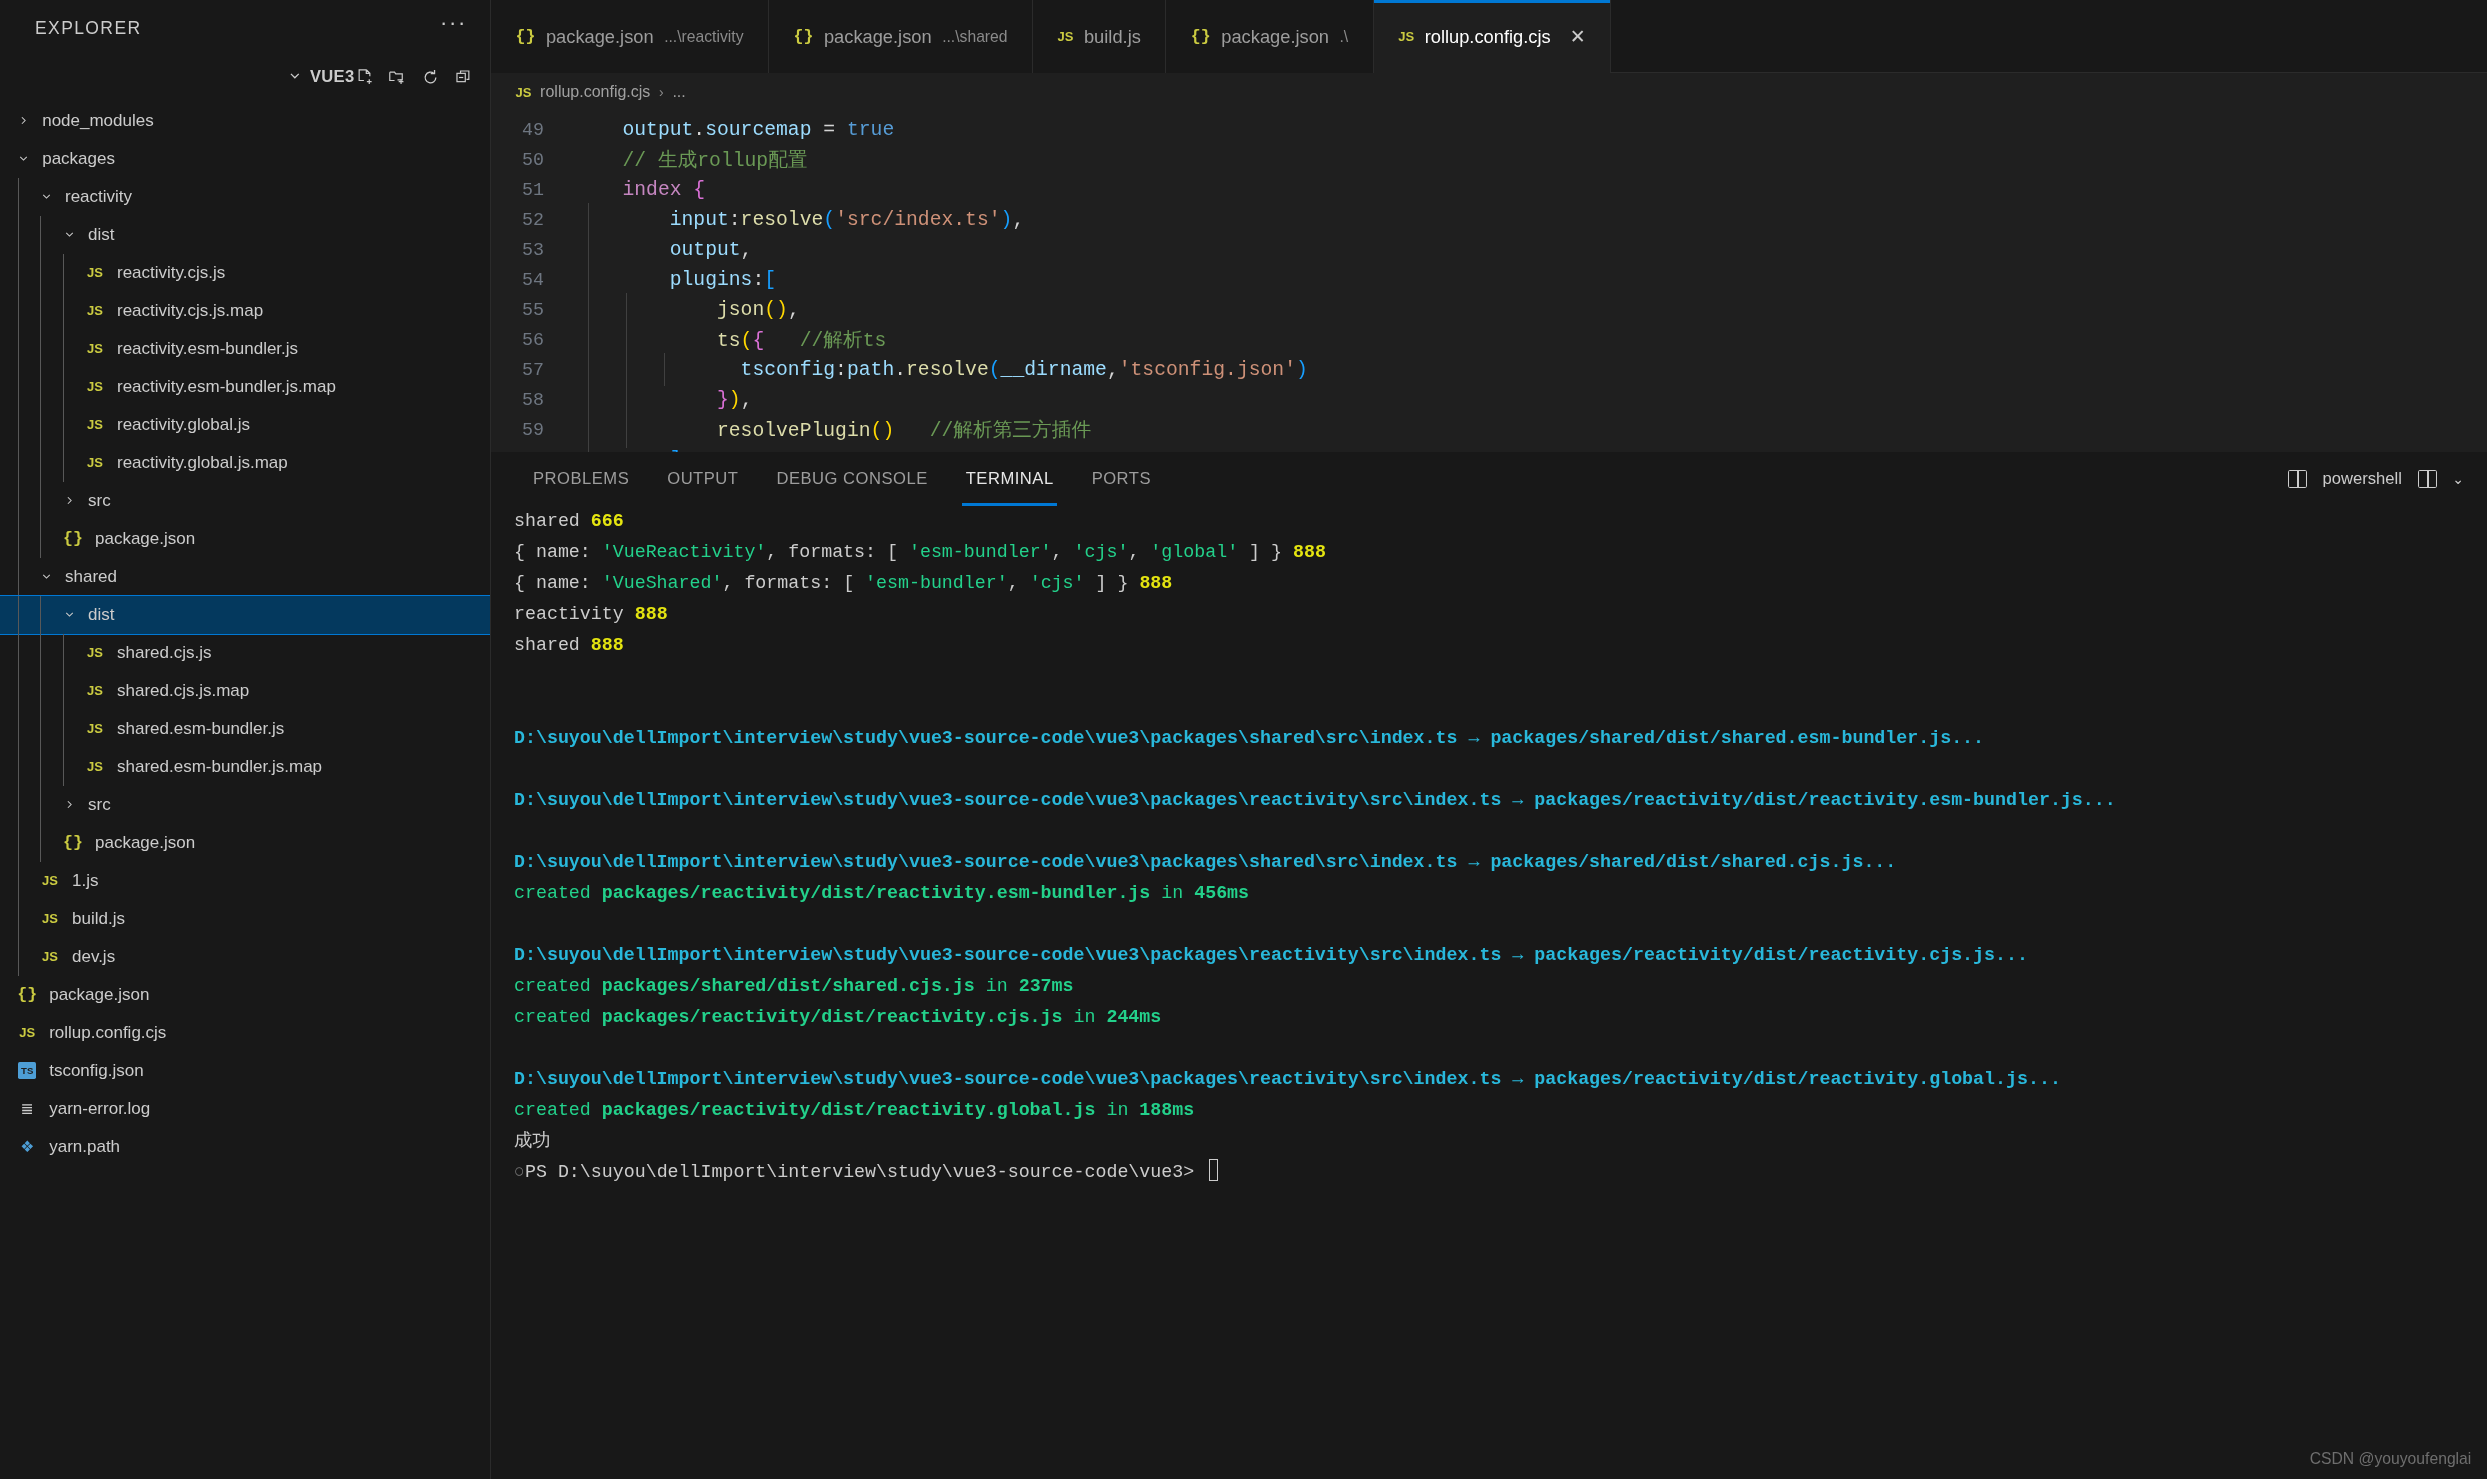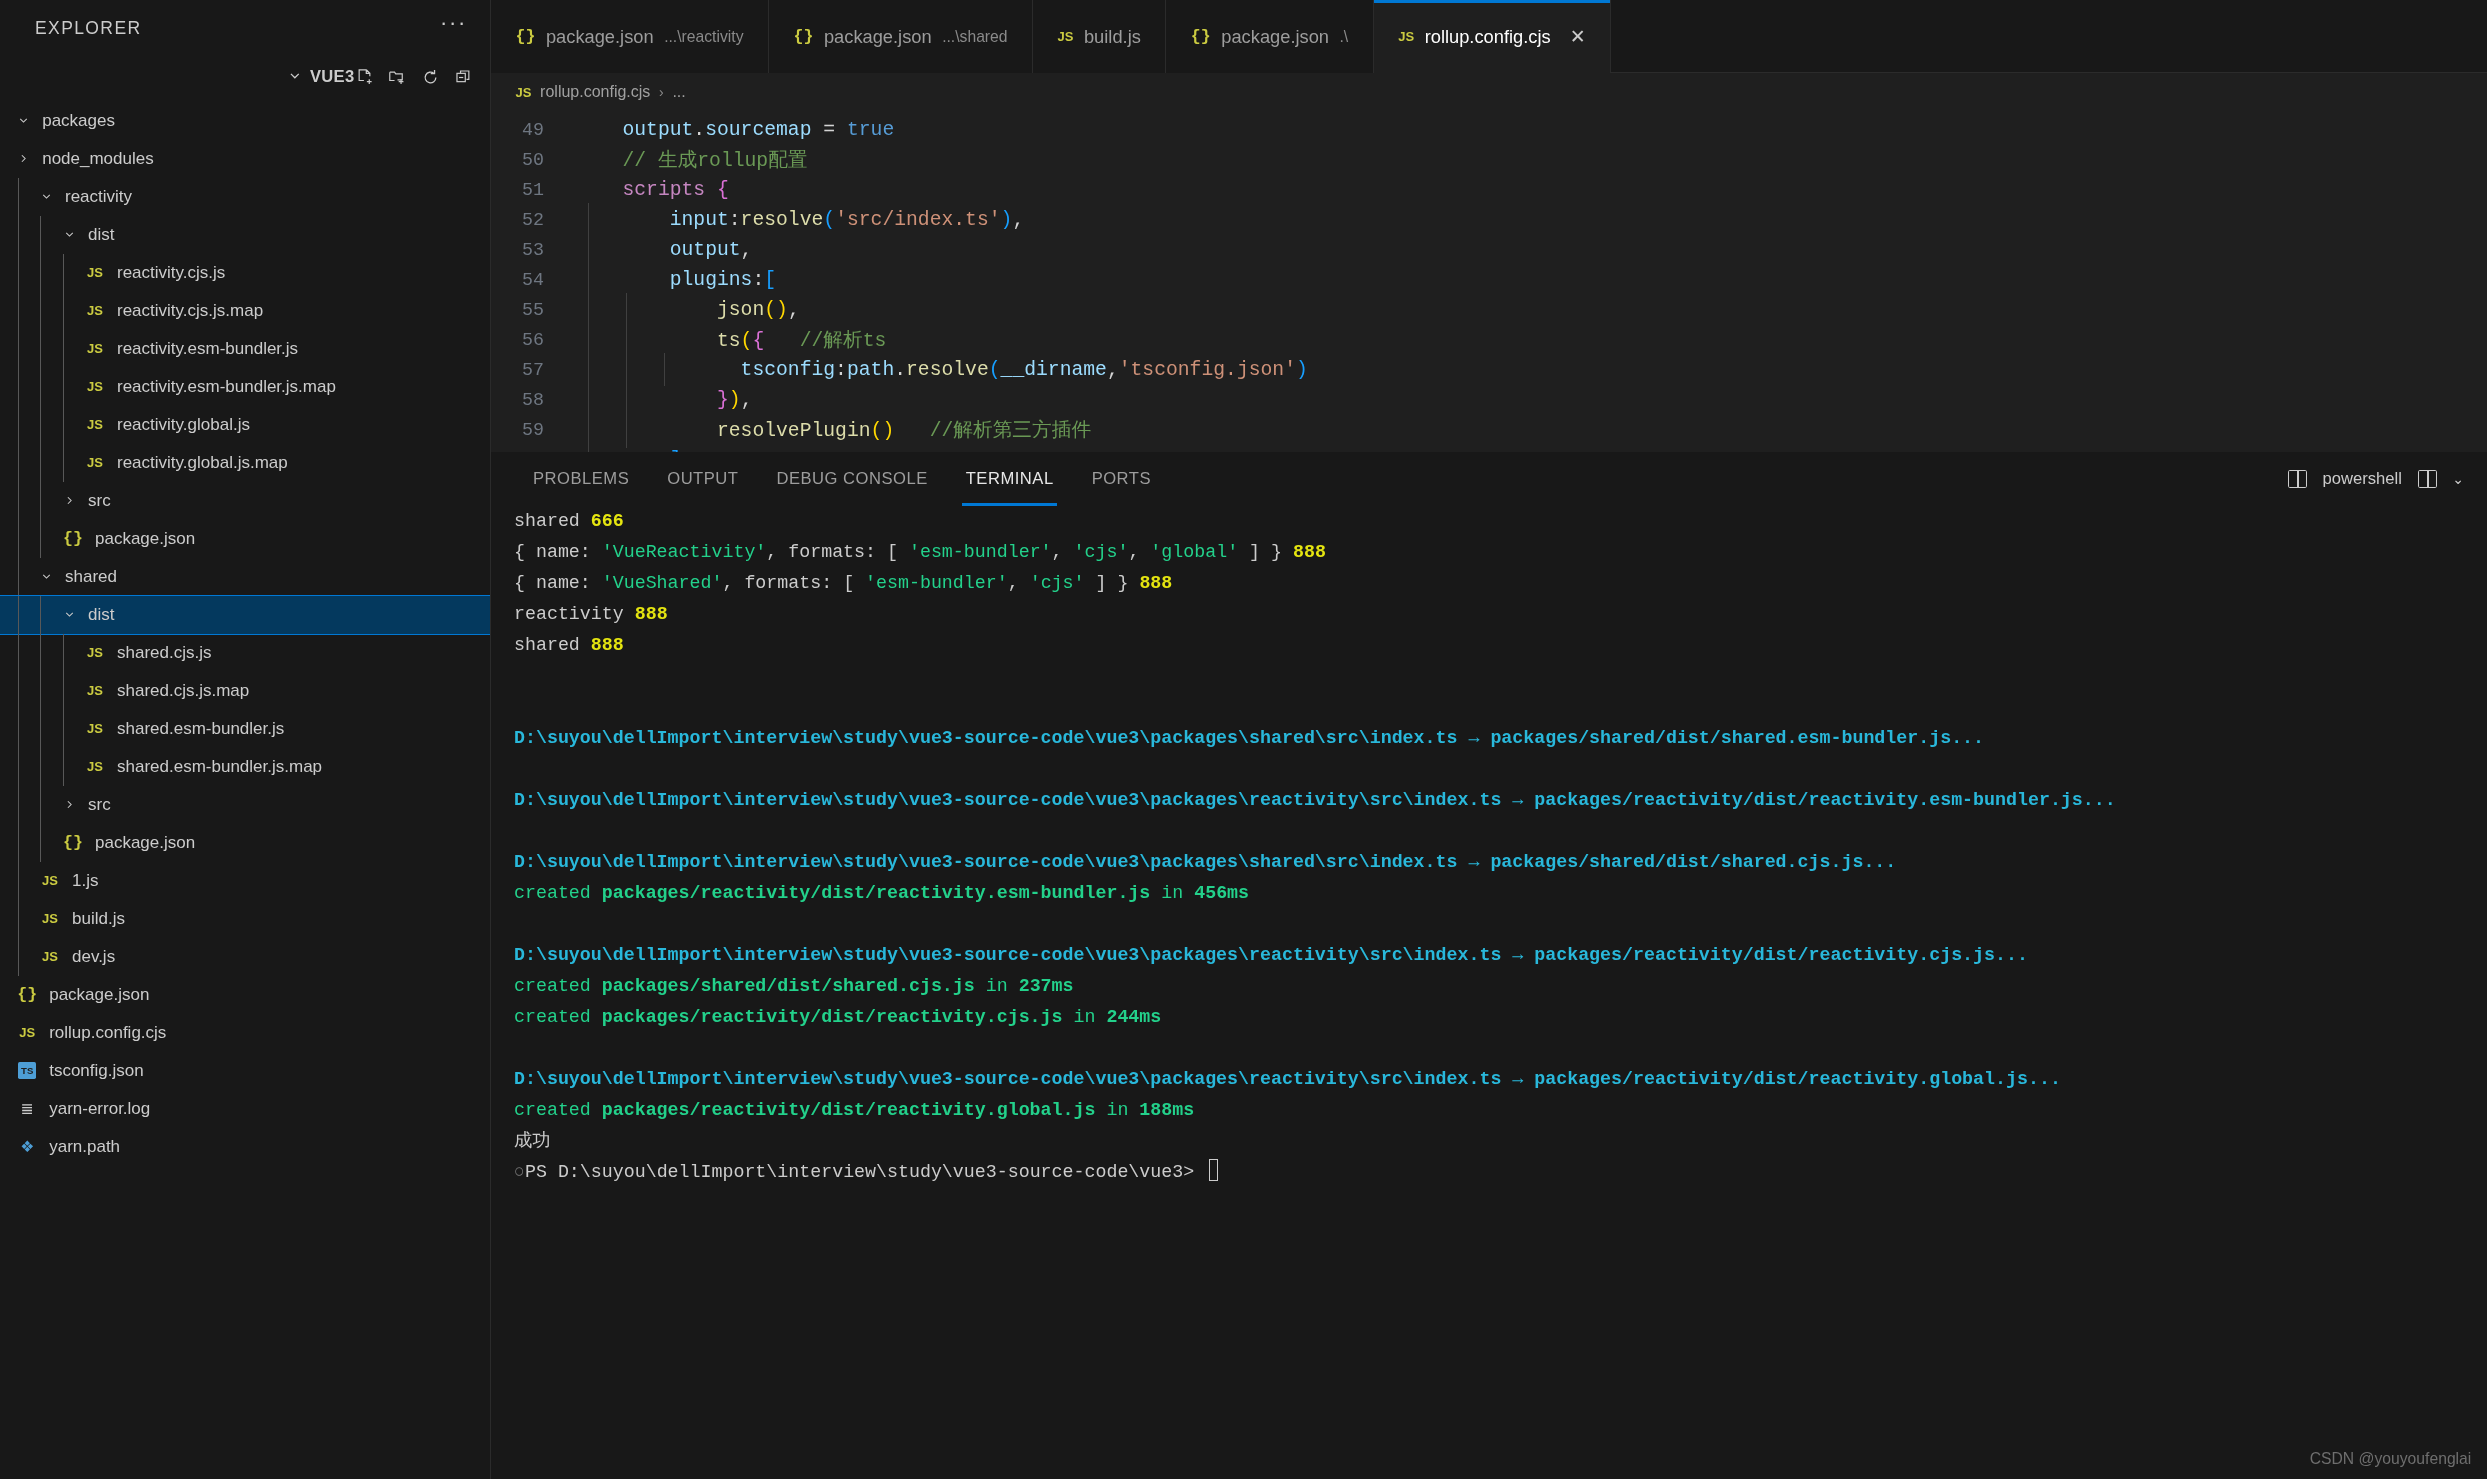--- a/index.html
+++ b/index.html
@@ -205,33 +205,33 @@
             </svg>
         </span>
       </div>
     </div>
 
     <div class="tree" id="tree">
         <div class="row">
           <span style="display:inline-block;width:12.2px;flex:none"></span>
           <span class="chev">
             <svg width="13" height="13" viewBox="0 0 16 16">
+              <path d="M6 4l4 4-4 4" fill="none" stroke="#cccccc" stroke-width="1.3"></path>
+            </svg>
+          </span>
+          <span class="lbl">node_modules</span>
+        </div>
+        <div class="row">
+          <span style="display:inline-block;width:12.2px;flex:none"></span>
+          <span class="chev">
+            <svg width="13" height="13" viewBox="0 0 16 16">
               <path d="M4 6l4 4 4-4" fill="none" stroke="#cccccc" stroke-width="1.3"></path>
             </svg>
           </span>
           <span class="lbl">packages</span>
-        </div>
-        <div class="row">
-          <span style="display:inline-block;width:12.2px;flex:none"></span>
-          <span class="chev">
-            <svg width="13" height="13" viewBox="0 0 16 16">
-              <path d="M6 4l4 4-4 4" fill="none" stroke="#cccccc" stroke-width="1.3"></path>
-            </svg>
-          </span>
-          <span class="lbl">node_modules</span>
         </div>
         <div class="row">
           <span class="guide" style="left:17.5px"></span>
           <span style="display:inline-block;width:35px;flex:none"></span>
           <span class="chev">
             <svg width="13" height="13" viewBox="0 0 16 16">
               <path d="M4 6l4 4 4-4" fill="none" stroke="#cccccc" stroke-width="1.3"></path>
             </svg>
           </span>
           <span class="lbl">reactivity</span>
@@ -511,21 +511,21 @@
         <div class="cline">
           <span class="gutter">49</span>
           <span class="ctext"><span class="c-plain">    </span><span class="c-var">output</span><span class="c-plain">.</span><span class="c-var">sourcemap</span><span class="c-plain"> = </span><span class="c-blue">true</span></span>
         </div>
         <div class="cline">
           <span class="gutter">50</span>
           <span class="ctext"><span class="c-cmt">    // 生成rollup配置</span></span>
         </div>
         <div class="cline">
           <span class="gutter">51</span>
-          <span class="ctext"><span class="c-plain">    </span><span class="c-kw">scripts</span><span class="c-plain"> </span><span class="c-p2">{</span></span>
+          <span class="ctext"><span class="c-plain">    </span><span class="c-kw">index</span><span class="c-plain"> </span><span class="c-p2">{</span></span>
         </div>
         <div class="cline">
           <span class="gutter">52</span>
           <span class="ctext"><span class="ind" style="left:24.5px"></span><span class="c-plain">        </span><span class="c-var">input</span><span class="c-plain">:</span><span class="c-fn">resolve</span><span class="c-p3">(</span><span class="c-str">'src/index.ts'</span><span class="c-p3">)</span><span class="c-plain">,</span></span>
         </div>
         <div class="cline">
           <span class="gutter">53</span>
           <span class="ctext"><span class="ind" style="left:24.5px"></span><span class="c-plain">        </span><span class="c-var">output</span><span class="c-plain">,</span></span>
         </div>
         <div class="cline">

